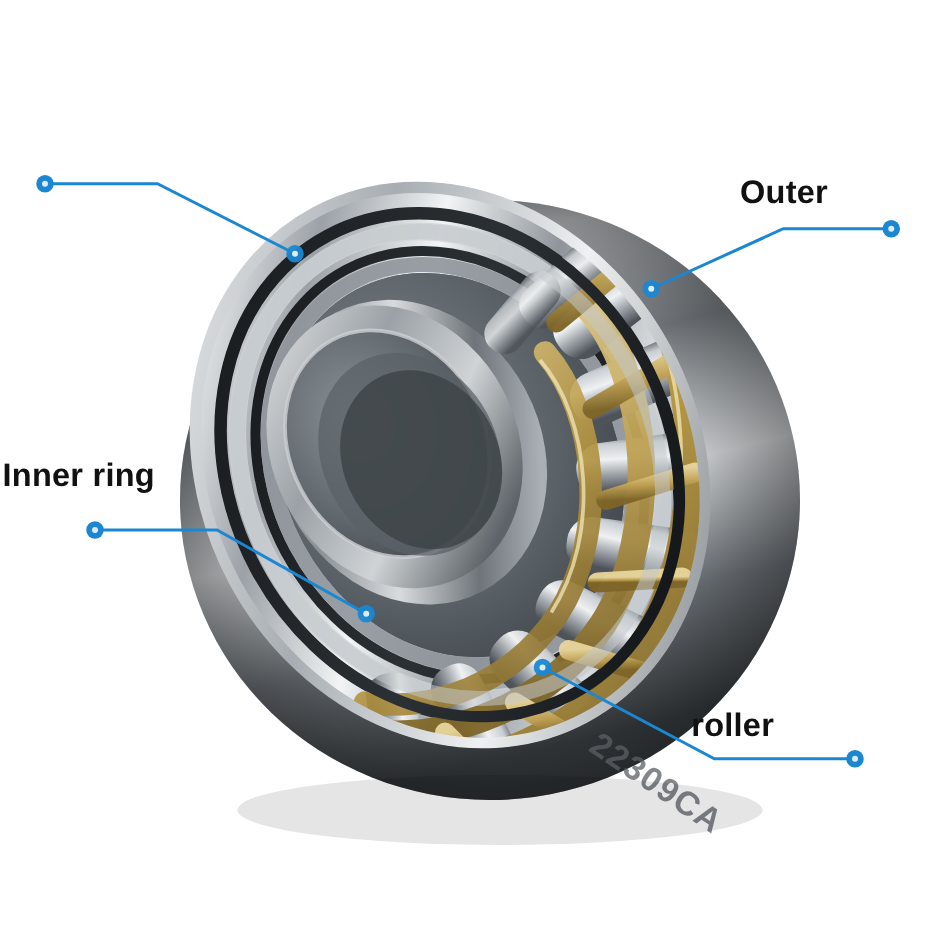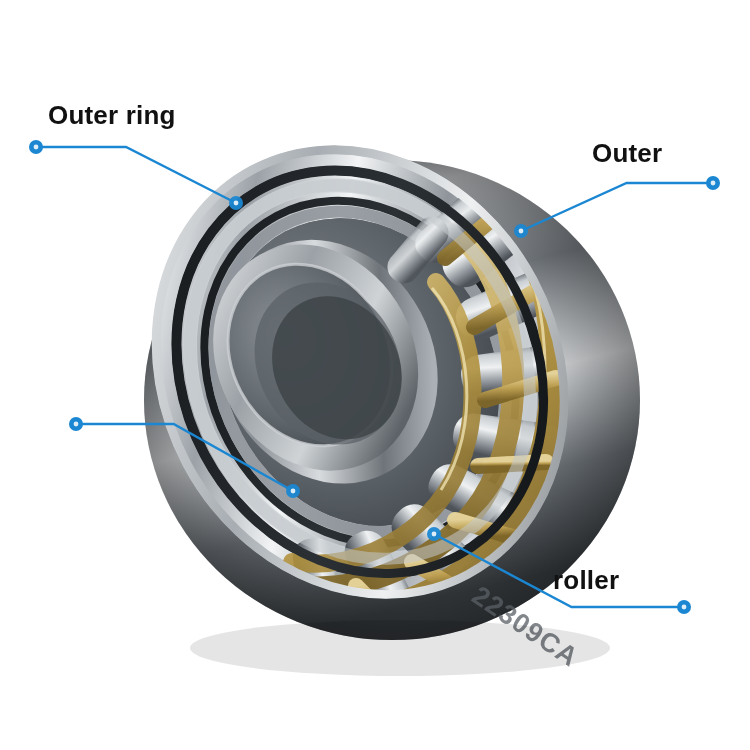--- a/index.html
+++ b/index.html
@@ -296,20 +296,20 @@
         <circle cx="76" cy="424" r="2.4" fill="#ffffff" opacity="0.85"></circle>
         <circle cx="293" cy="491" r="7" fill="#1b87d2" opacity="0.95"></circle>
         <circle cx="293" cy="491" r="2.4" fill="#ffffff" opacity="0.85"></circle>
         <circle cx="684" cy="607" r="7" fill="#1b87d2" opacity="1"></circle>
         <circle cx="684" cy="607" r="2.4" fill="#ffffff" opacity="0.85"></circle>
         <circle cx="434" cy="534" r="7" fill="#1b87d2" opacity="0.95"></circle>
         <circle cx="434" cy="534" r="2.4" fill="#ffffff" opacity="0.85"></circle>
       </g>
   </svg>
 
-  <div class="callout-label" id="label-outer-ring">Outer ring</div>
 
   <div class="callout-label" id="label-cage">Outer</div>
 
+  <div class="callout-label" id="label-inner-ring">Inner ring</div>
 
   <div class="callout-label" id="label-roller">roller</div>
 
 </div>
 
 </body></html>

